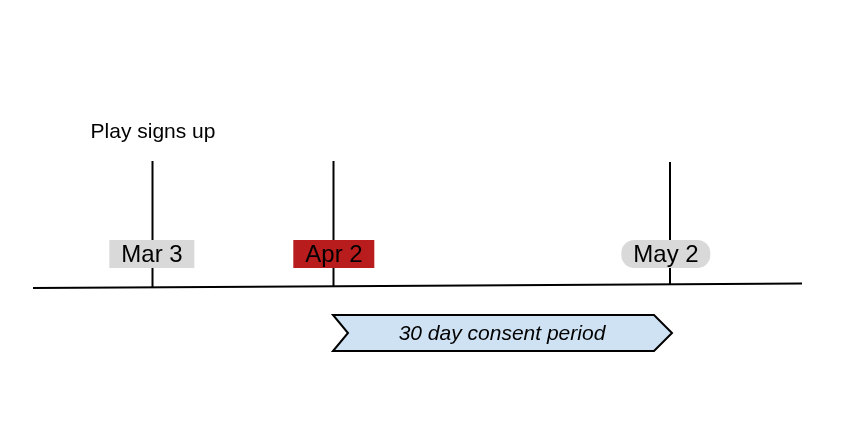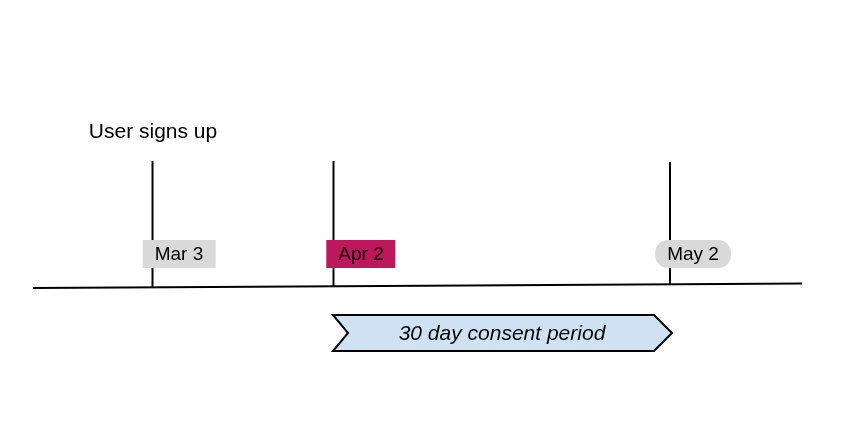--- a/index.html
+++ b/index.html
@@ -33,26 +33,25 @@
   }
   .event-label.single { top: 119px; }
   .event-label.double { top: 106px; }
   .event-label.e1 { left: 153px; }
   .event-label.e2 { left: 334px; }
   .event-label.e3 { left: 671px; }
   .date-badge {
     position: absolute;
     top: 240px;
     transform: translateX(-50%);
-    font-size: 19px;
+    font-size: 24px;
     line-height: 24px;
     padding: 2px 12px;
     white-space: nowrap;
     text-align: center;
-    margin-left: 27px;
   }
   .date-badge.d1 { left: 152px; }
   .date-badge.d2 { left: 334px; }
   .date-badge.d3 { left: 666px; border-radius: 13px; }
   .banner-label {
     position: absolute;
     left: 502px;
     top: 321px;
     transform: translateX(-50%);
     font-size: 21px;
@@ -70,21 +69,21 @@
 
     <line x1="152.5" y1="161" x2="152.5" y2="287" stroke-width="2" stroke="#000000"></line>
     <line x1="333.5" y1="161" x2="333.5" y2="286" stroke-width="2" stroke="#000000"></line>
     <line x1="670" y1="162" x2="670" y2="285" stroke-width="2" stroke="#000000"></line>
 
     <line x1="33" y1="288" x2="802" y2="283.5" stroke-width="2" stroke="#000000"></line>
 
     <polygon points="333,315 654,315 672,333 654,351 333,351 348,333" stroke-width="2" stroke-linejoin="miter" fill="#cfe2f3" stroke="#000000"></polygon>
   </svg>
 
-  <div class="event-label single e1">User signs up</div>
+  <div class="event-label single e1">Play signs up</div>
 
   <div class="date-badge d1" style="background-color: rgb(217, 217, 217);">Mar 3</div>
-  <div class="date-badge d2" style="background-color: #be185d;">Apr 2</div>
+  <div class="date-badge d2" style="background-color: #b91c1c;">Apr 2</div>
   <div class="date-badge d3" style="background-color: rgb(217, 217, 217);">May 2</div>
 
   <div class="banner-label">30 day consent period</div>
 
 </div>
 
 </body></html>

